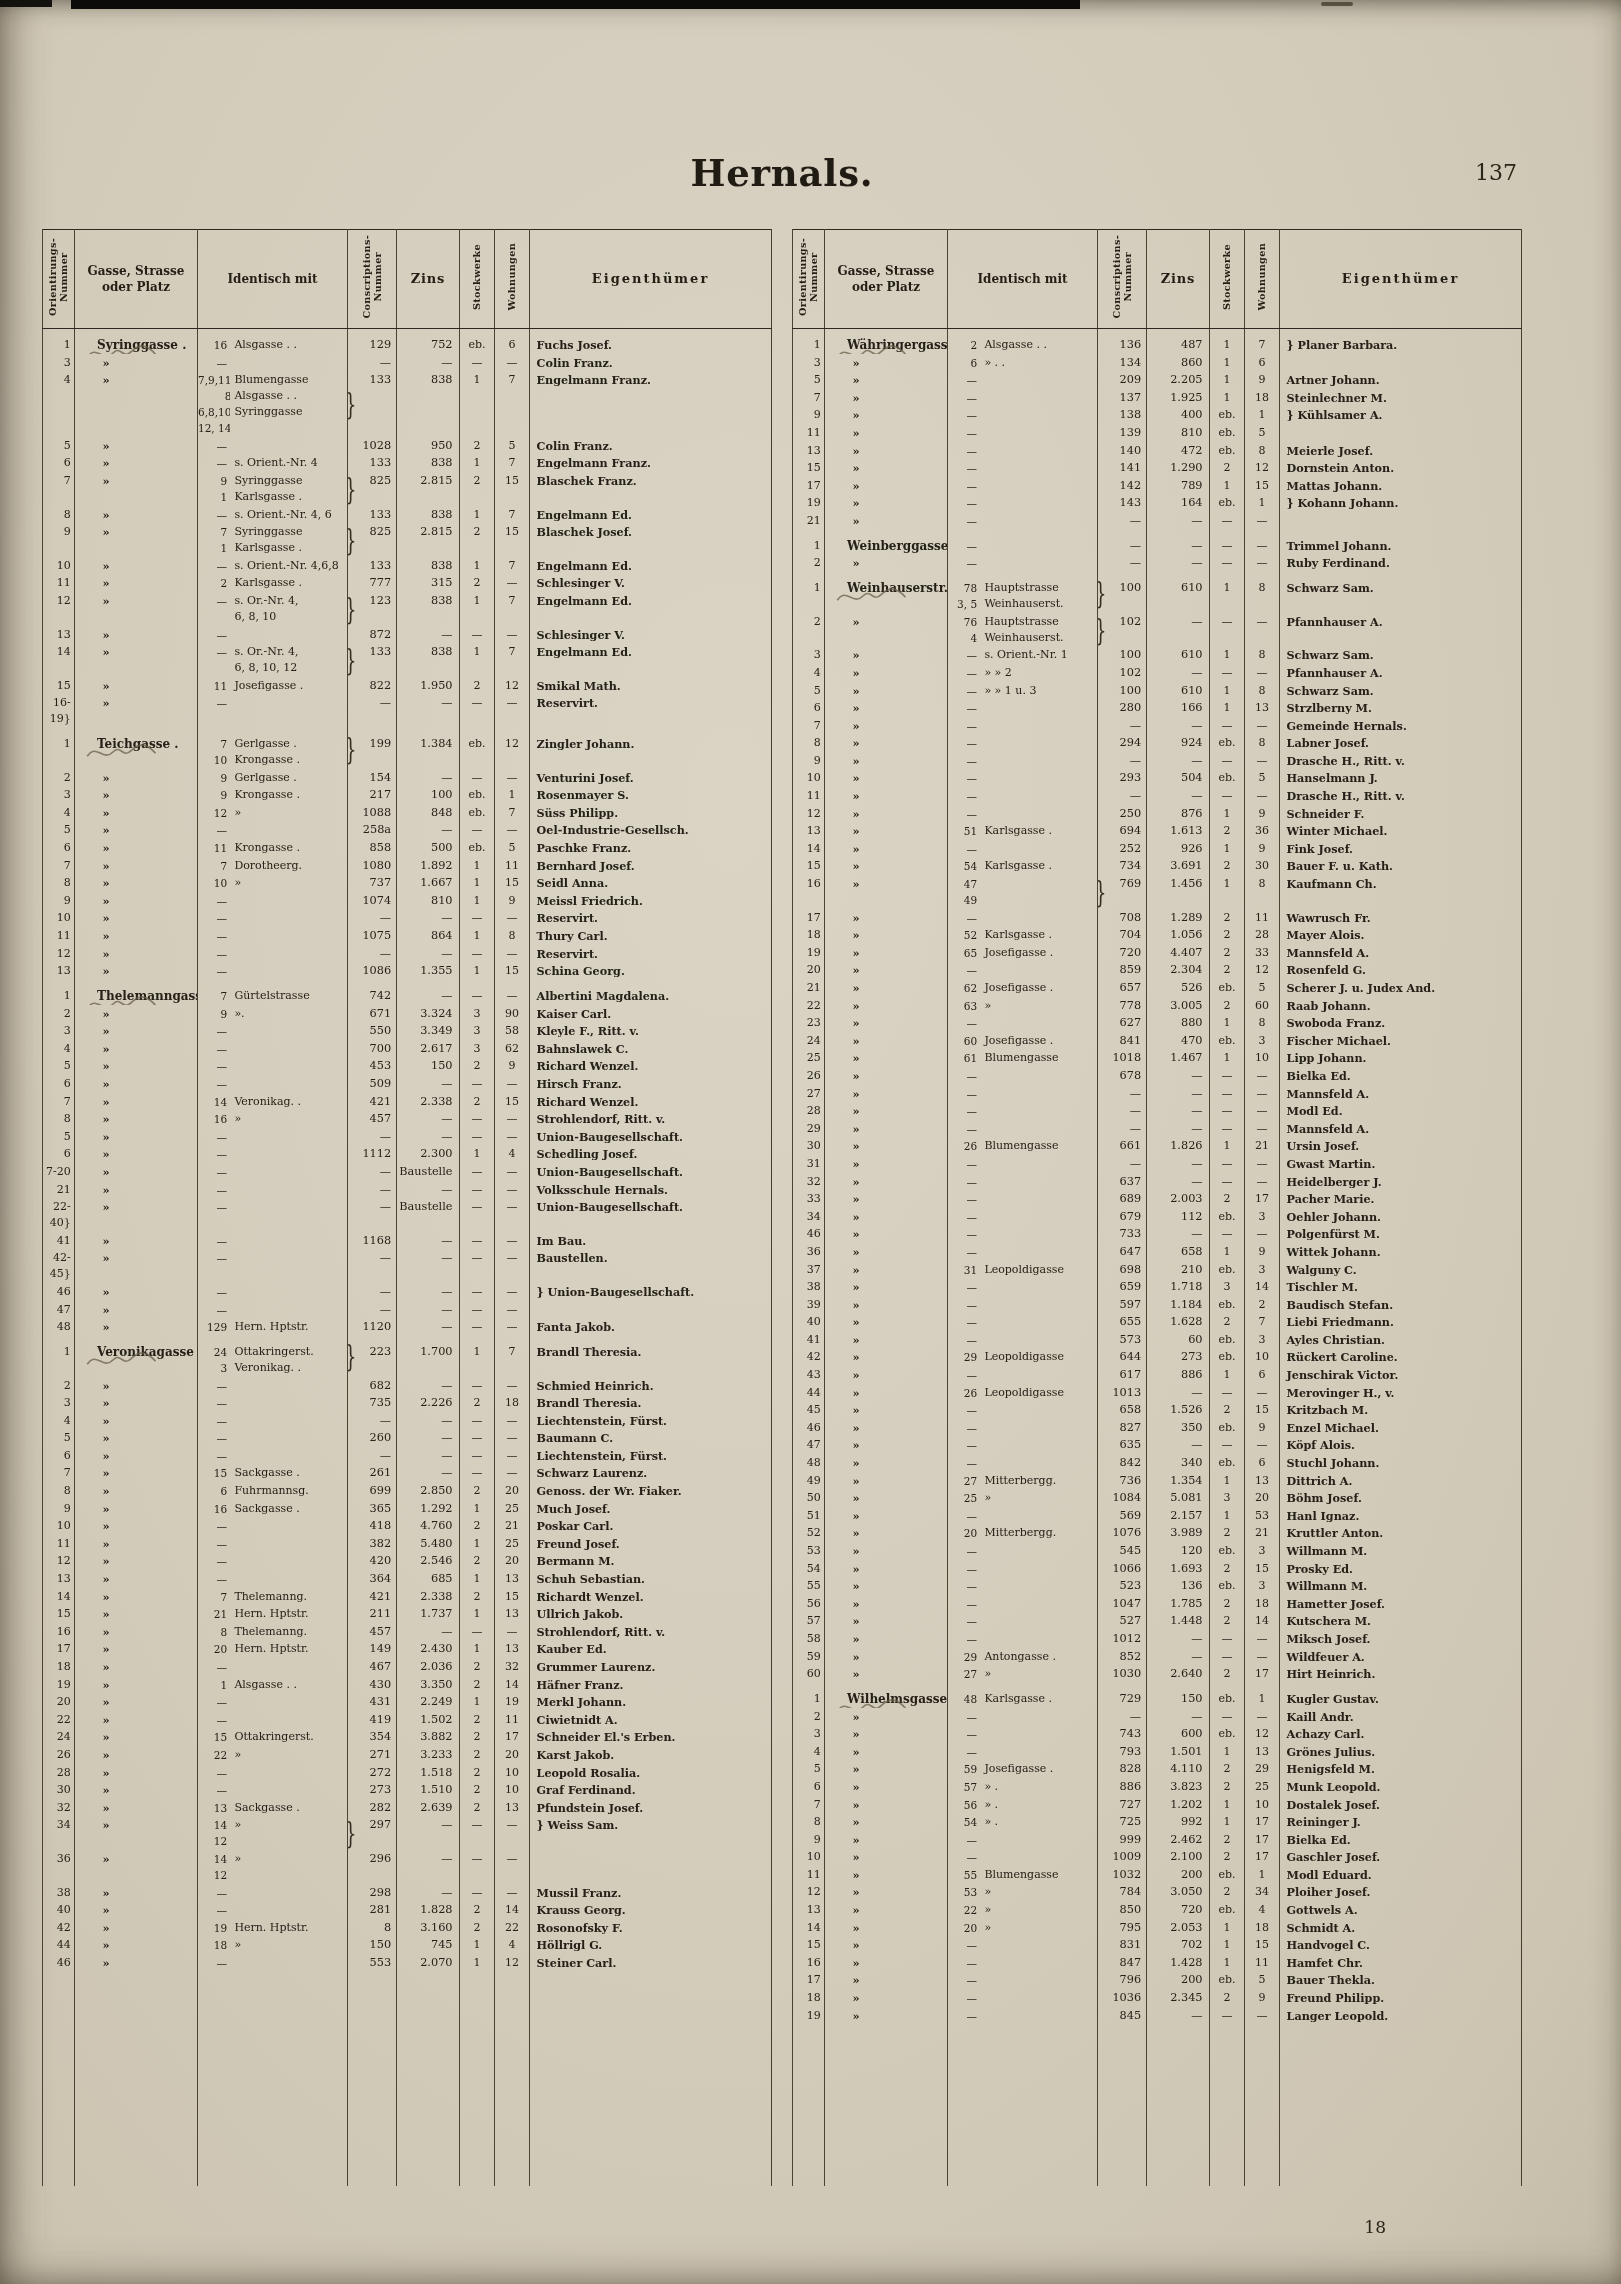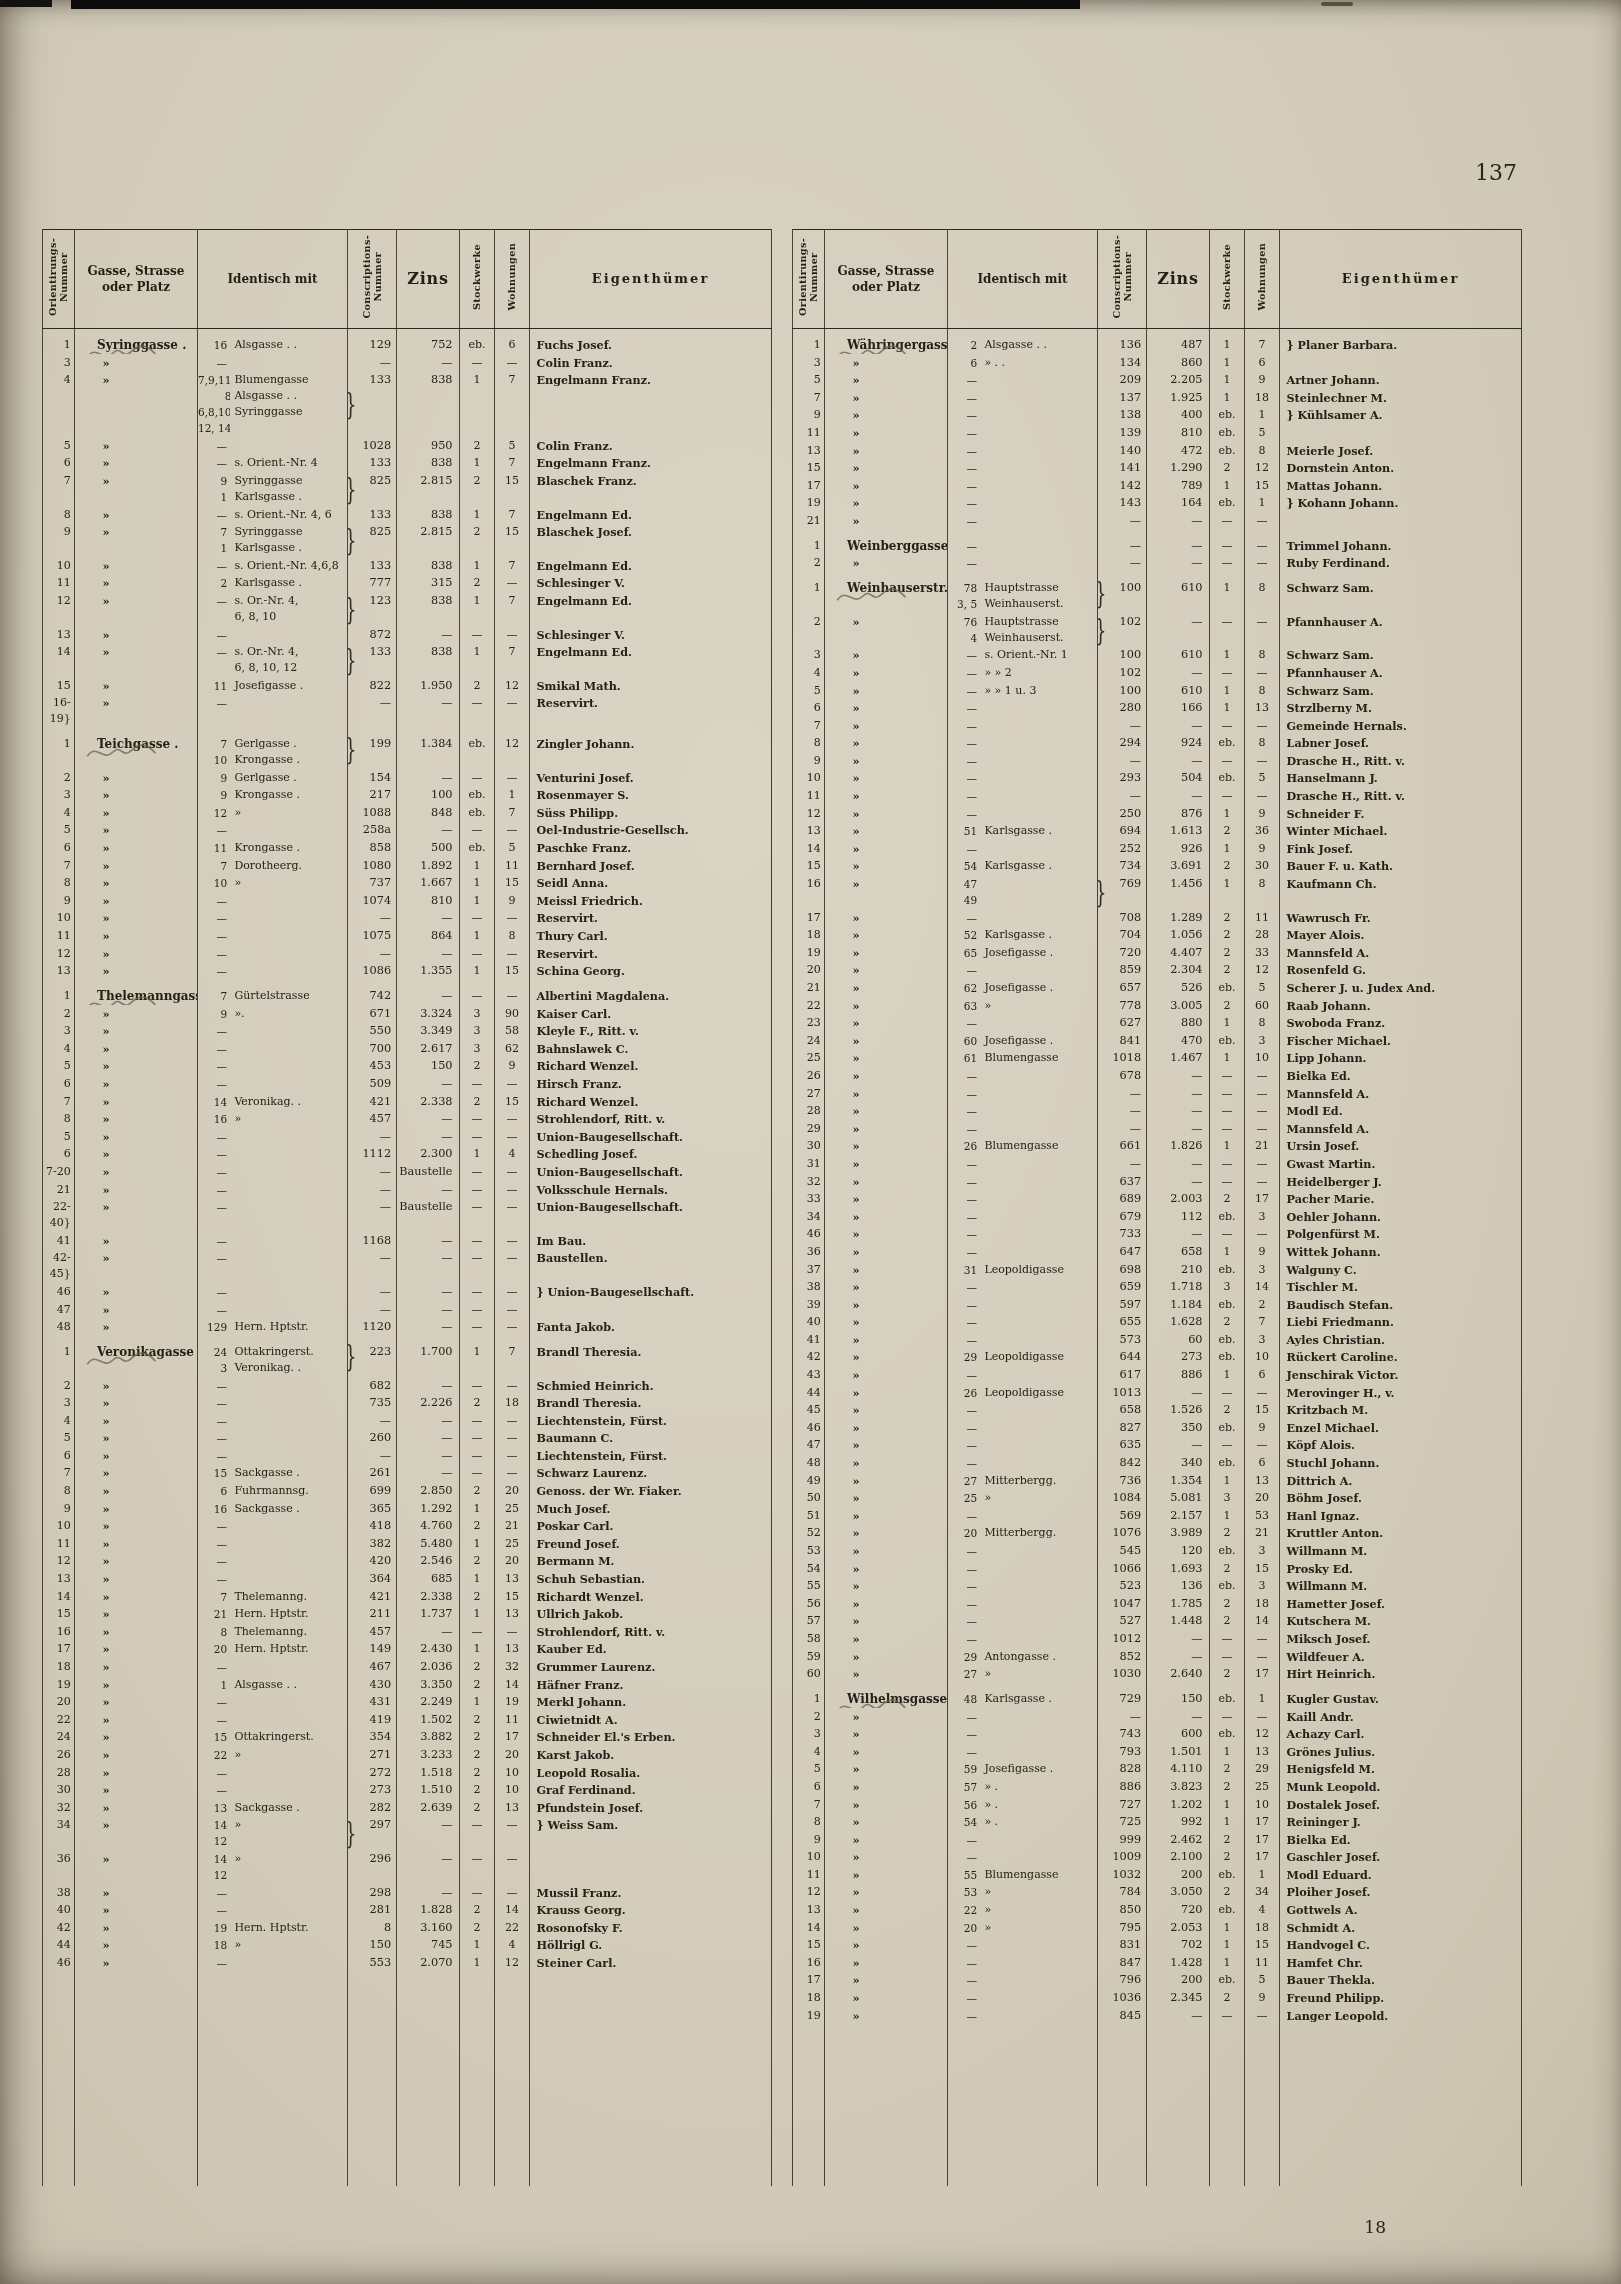--- a/index.html
+++ b/index.html
@@ -26,21 +26,21 @@
   table.regtable{width:729px;height:100%;border-collapse:collapse;table-layout:fixed;
     border-top:1.9px solid #2e2920;border-right:1.1px solid #453e2f}
   .regtable th,.regtable td{border-left:0.8px solid #4a4332;vertical-align:top;
     font-size:11.3px;line-height:16px;padding:0.8px 0;overflow:hidden}
   .regtable td.col-i,.regtable th.no-l{border-left:none}
   .regtable thead th{height:99px;border-bottom:1.8px solid #2e2920;vertical-align:middle;
     text-align:center;font-weight:bold;color:#241f15}
   th .hd{white-space:pre-line;font-size:12px;line-height:15.4px}
   th .vt{display:inline-block;writing-mode:vertical-rl;transform:rotate(180deg);
     white-space:pre-line;font-size:9.7px;line-height:10.5px;letter-spacing:0.3px;max-height:94px}
-  th.col-z .hd{font-size:16px;letter-spacing:0.8px}
+  th.col-z .hd{font-size:13px;letter-spacing:0.8px}
   th.col-e .hd{font-size:13px;letter-spacing:2px}
 
   td .cv{white-space:pre-line;display:inline-block}
   td.col-o{text-align:right;padding-right:3.2px;font-size:11px}
   td.col-s{padding-left:27.6px;font-weight:bold;position:relative}
   tr.sec td.col-s{padding-left:22px;font-size:12px}
   td.col-n{text-align:right;padding-right:2.4px;font-size:10.5px}
   td.col-i{padding-left:4.9px;font-size:11px}
   td.col-c{text-align:right;padding-right:4.9px}
   td.col-z{text-align:right;padding-right:6.5px}
@@ -57,20 +57,21 @@
   tr.fill td{height:100%}
 </style>
 </head>
 <body>
 
 <div class="page">
   <div class="top-bar"></div>
   <div class="top-corner"></div>
   <div class="top-tick"></div>
 
+  <div class="title">Hernals.</div>
   <div class="page-number">137</div>
 
   <div class="content">
 
     <div class="half">
       <table class="regtable">
         <colgroup>
           <col style="width:32px">
             <col style="width:123px">
             <col style="width:32px">

